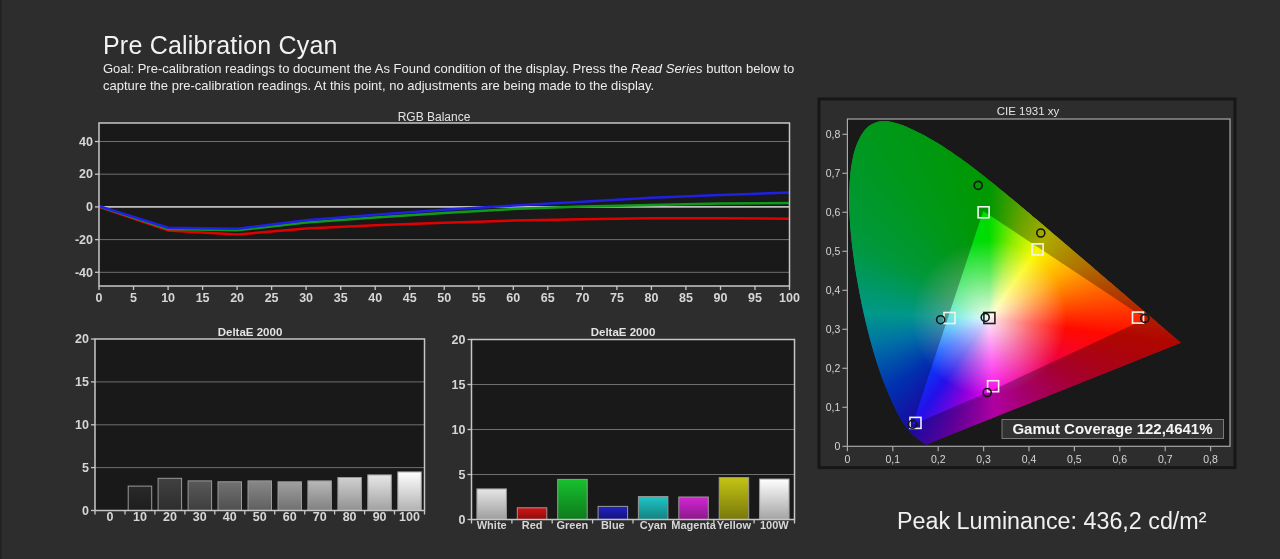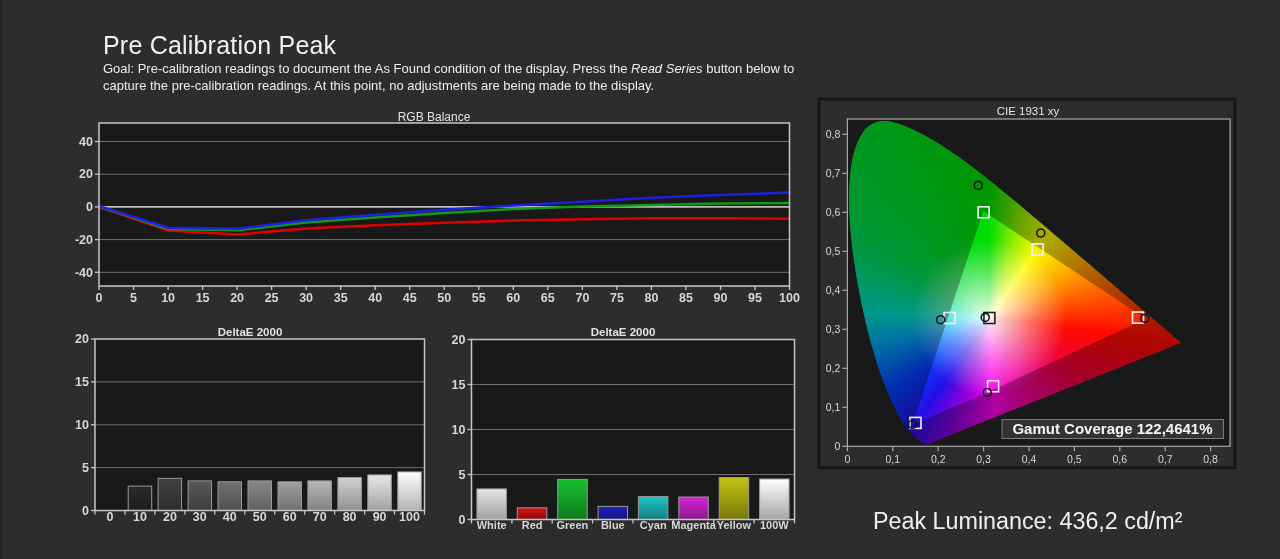--- a/index.html
+++ b/index.html
@@ -1,23 +1,23 @@
 <!DOCTYPE html>
 <html><head><meta charset="utf-8"><title>Pre Calibration View</title>
 <style>
   html,body { margin:0; padding:0; }
   body { width:1280px; height:559px; background:#2d2d2d; font-family:"Liberation Sans", sans-serif; position:relative; overflow:hidden; }
   .edge { position:absolute; left:0; top:0; width:2px; height:559px; background:#232323; }
   .title { position:absolute; left:103px; top:31px; font-size:25px; color:#f2f2f2; letter-spacing:0.2px; }
   .goal { position:absolute; left:103px; top:60px; font-size:13px; font-weight:normal; color:#ececec; line-height:17px; width:780px; }
-  .peak { position:absolute; left:873px; top:508px; font-size:23.3px; color:#f0f0f0; }
+  .peak { position:absolute; left:897px; top:508px; font-size:23.3px; color:#f0f0f0; }
 </style></head>
 <body>
 <div class="edge"></div>
-<div class="title">Pre Calibration Peak</div>
+<div class="title">Pre Calibration Cyan</div>
 <div class="goal">Goal: Pre-calibration readings to document the As Found condition of the display. Press the <i>Read Series</i> button below to<br>capture the pre-calibration readings. At this point, no adjustments are being made to the display.</div>
 <svg width="1280" height="559" viewBox="0 0 1280 559" style="position:absolute;left:0;top:0;">
     <rect x="99.0" y="123.0" width="690.5" height="163.0" fill="#191919"></rect>
     <line x1="99.0" y1="141.5" x2="789.5" y2="141.5" stroke="#6f6f6f" stroke-width="1"></line>
     <line x1="99.0" y1="174.2" x2="789.5" y2="174.2" stroke="#6f6f6f" stroke-width="1"></line>
     <line x1="99.0" y1="239.6" x2="789.5" y2="239.6" stroke="#6f6f6f" stroke-width="1"></line>
     <line x1="99.0" y1="272.3" x2="789.5" y2="272.3" stroke="#6f6f6f" stroke-width="1"></line>
     <line x1="99.0" y1="206.9" x2="789.5" y2="206.9" stroke="#bfbfbf" stroke-width="1.8"></line>
     <polyline points="99.0,206.9 168.1,230.4 237.1,234.5 306.1,228.6 375.2,225.2 444.2,222.8 513.3,220.6 582.4,219.3 651.4,218.3 720.5,218.2 789.5,218.8" fill="none" stroke="#e00000" stroke-width="2.5" stroke-linejoin="round"></polyline>
     <polyline points="99.0,206.2 168.1,229.1 237.1,230.3 306.1,222.6 375.2,217.4 444.2,213.1 513.3,209.0 582.4,206.6 651.4,204.9 720.5,203.6 789.5,203.1" fill="none" stroke="#109a19" stroke-width="2.5" stroke-linejoin="round"></polyline>

